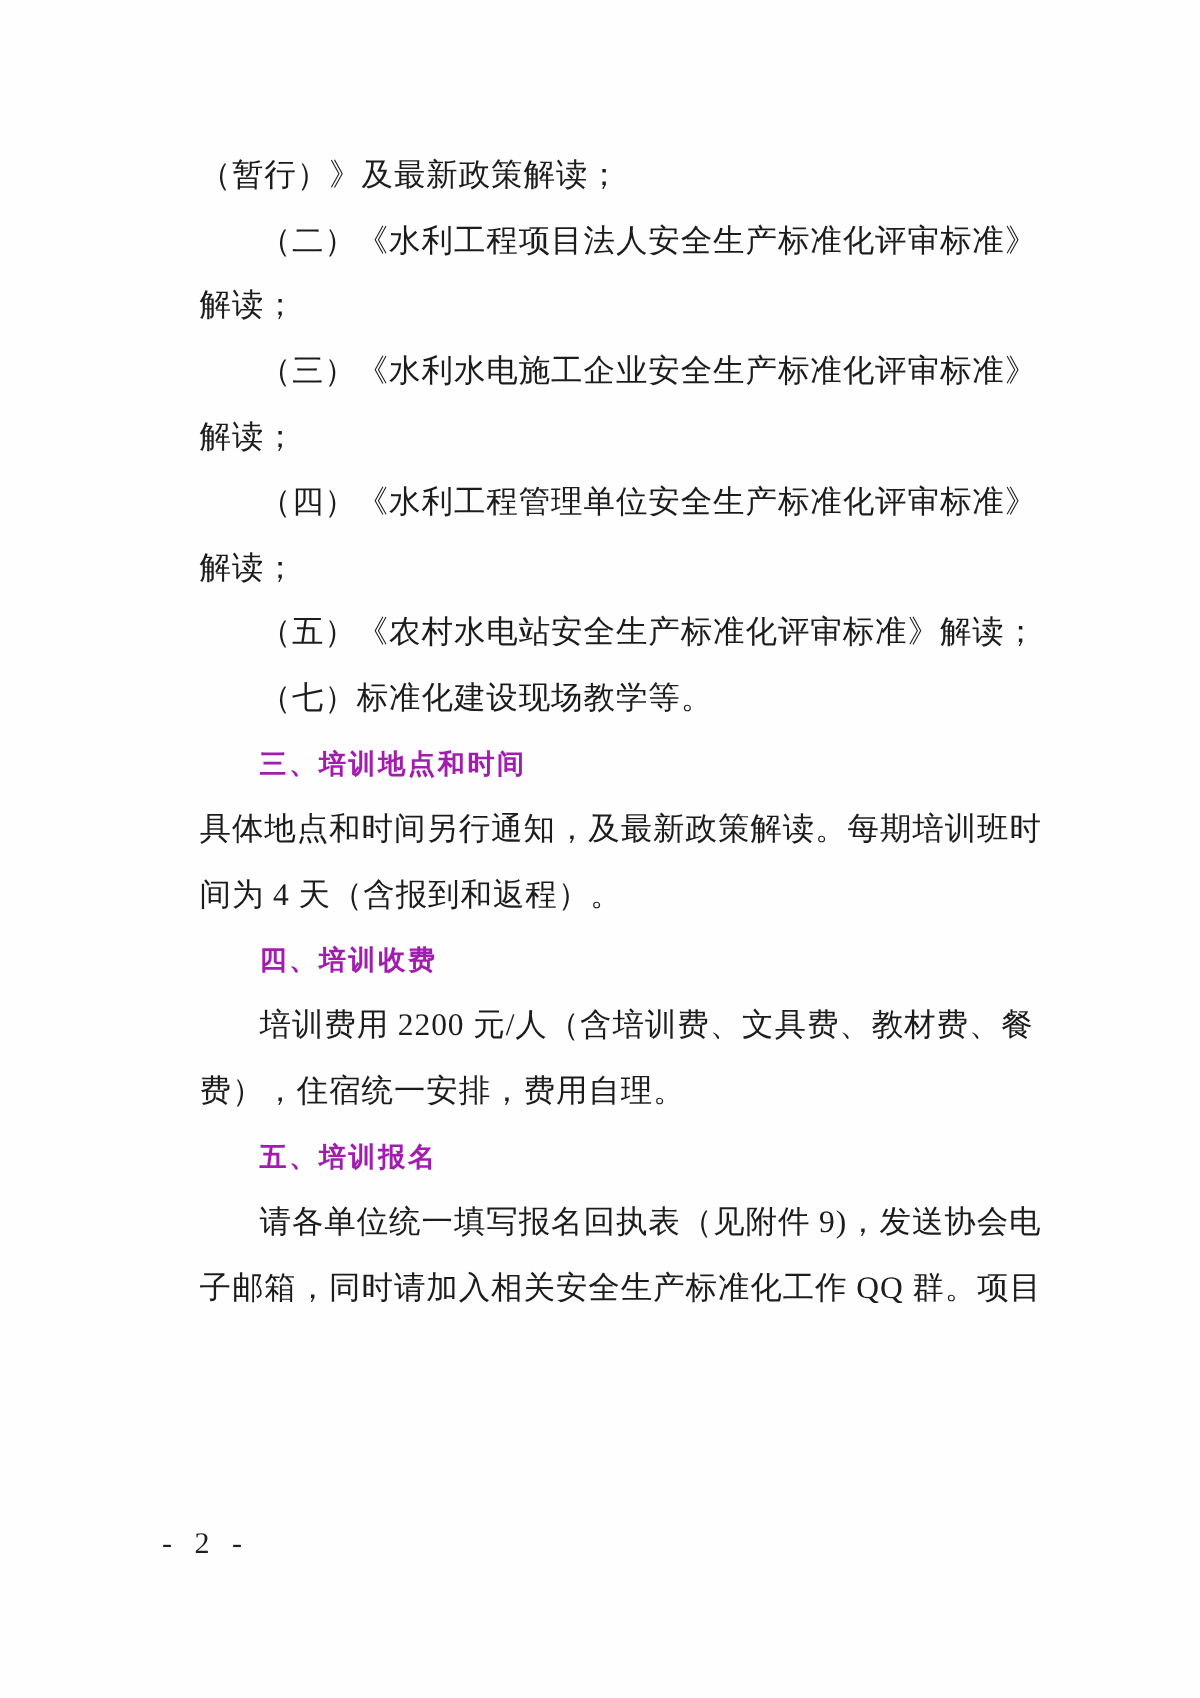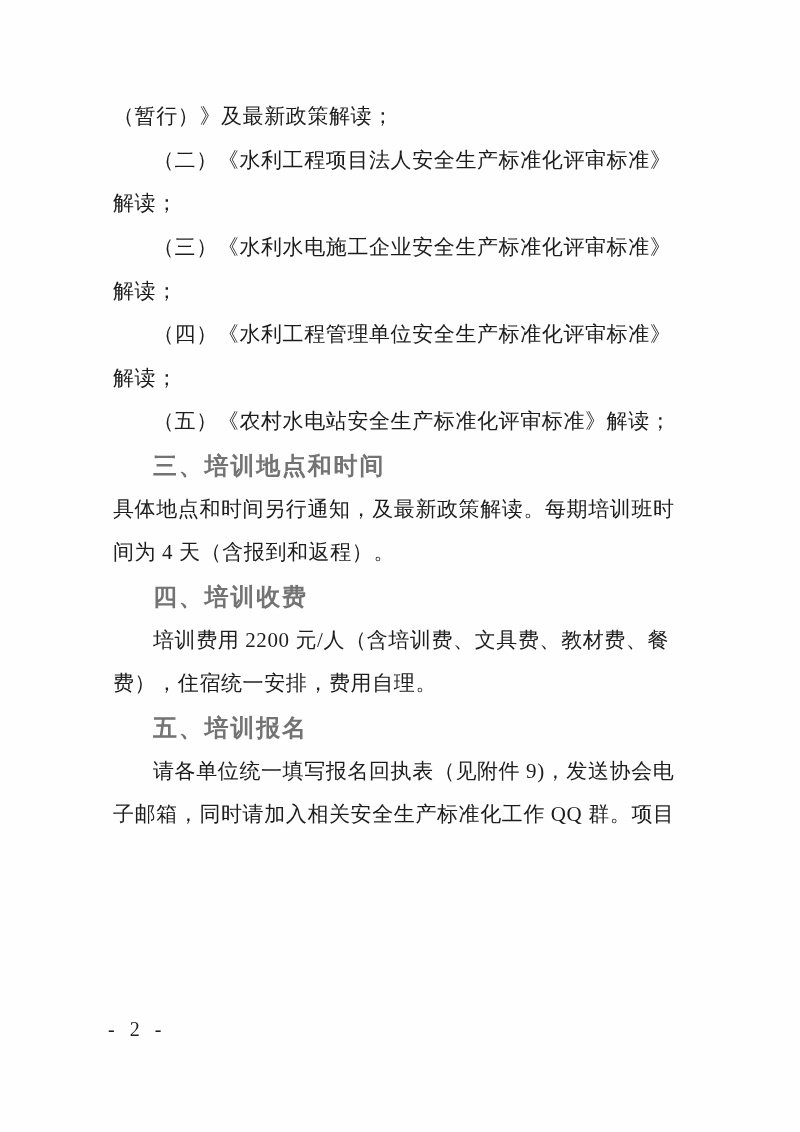--- a/index.html
+++ b/index.html
@@ -25,30 +25,31 @@
     top: 95px;
     width: 566px;
   }
   .line {
     height: 43.65px;
     line-height: 43.65px;
     font-size: 21px;
     letter-spacing: 0.6px;
     white-space: nowrap;
     color: #1c1c1c;
+    margin-left: 20px;
   }
   .line.indent {
     padding-left: 40px;
   }
   .line.heading {
     font-family: "Liberation Sans", sans-serif;
     font-weight: bold;
-    font-size: 24px;
+    font-size: 18px;
     letter-spacing: 1.8px;
-    color: #737373;
+    color: #a21caf;
   }
   .page-number {
     position: absolute;
     left: 108px;
     top: 1015px;
     font-size: 20px;
     line-height: 28px;
     letter-spacing: 5px;
     color: #1f1f1f;
     font-family: "Liberation Serif", serif;
@@ -60,20 +61,21 @@
 <div class="page">
   <div class="content">
       <div class="line">（暂行）》及最新政策解读；</div>
       <div class="line indent">（二）《水利工程项目法人安全生产标准化评审标准》</div>
       <div class="line">解读；</div>
       <div class="line indent">（三）《水利水电施工企业安全生产标准化评审标准》</div>
       <div class="line">解读；</div>
       <div class="line indent">（四）《水利工程管理单位安全生产标准化评审标准》</div>
       <div class="line">解读；</div>
       <div class="line indent">（五）《农村水电站安全生产标准化评审标准》解读；</div>
+      <div class="line indent">（七）标准化建设现场教学等。</div>
       <div class="line indent heading">三、培训地点和时间</div>
       <div class="line">具体地点和时间另行通知，及最新政策解读。每期培训班时</div>
       <div class="line">间为 4 天（含报到和返程）。</div>
       <div class="line indent heading">四、培训收费</div>
       <div class="line indent">培训费用 2200 元/人（含培训费、文具费、教材费、餐</div>
       <div class="line">费），住宿统一安排，费用自理。</div>
       <div class="line indent heading">五、培训报名</div>
       <div class="line indent">请各单位统一填写报名回执表（见附件 9)，发送协会电</div>
       <div class="line">子邮箱，同时请加入相关安全生产标准化工作 QQ 群。项目</div>
     </div>

